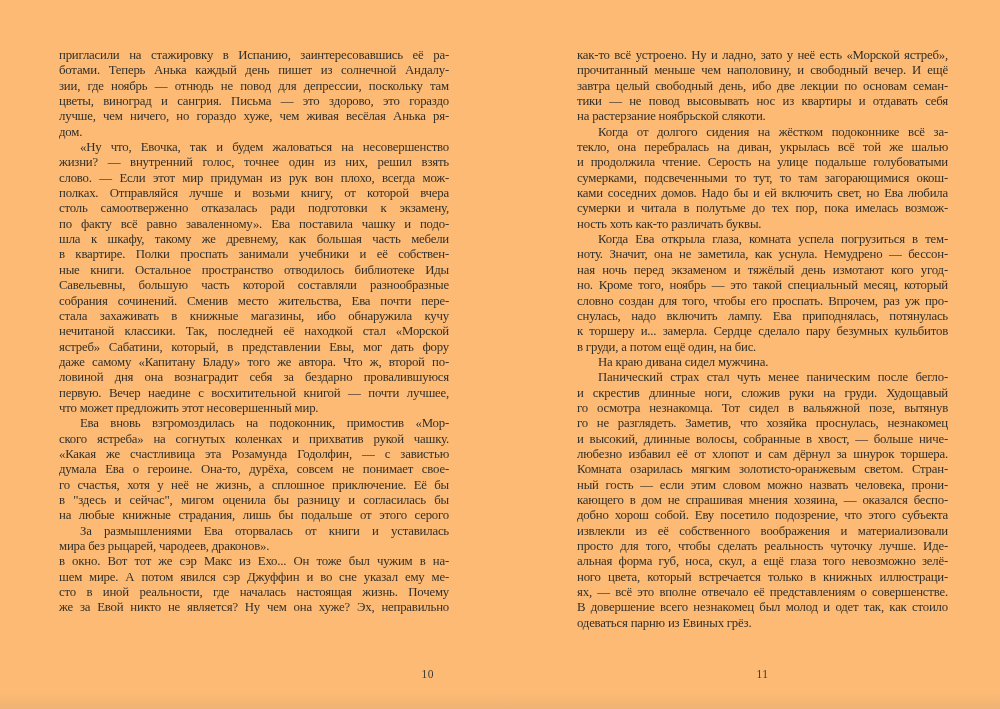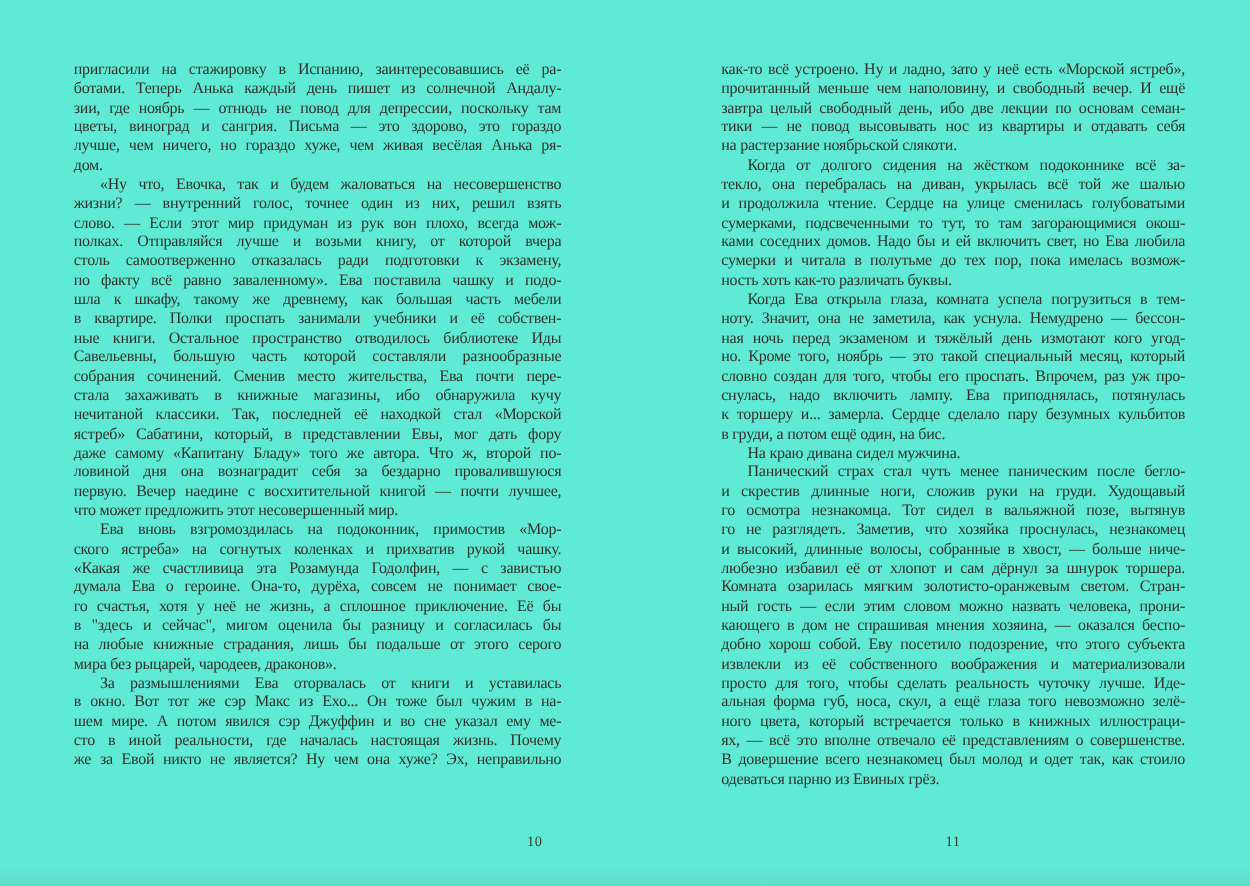--- a/index.html
+++ b/index.html
@@ -10,21 +10,21 @@
   body {
     width: 1000px;
     height: 709px;
     overflow: hidden;
     font-family: "Liberation Serif", "DejaVu Serif", serif;
   }
   .spread {
     position: relative;
     width: 1000px;
     height: 709px;
-    background: #5eead4;
+    background: #fdba74;
   }
   
   .spread::after {
     content: "";
     position: absolute;
     left: 0; right: 0; bottom: 0;
     height: 16px;
     background: linear-gradient(to bottom, rgba(120,115,108,0), rgba(120,115,108,0.10));
     pointer-events: none;
   }
@@ -92,40 +92,40 @@
         <div class="line">ловиной дня она вознаградит себя за бездарно провалившуюся</div>
         <div class="line">первую. Вечер наедине с восхитительной книгой — почти лучшее,</div>
         <div class="line para-end">что может предложить этот несовершенный мир.</div>
         <div class="line indent">Ева вновь взгромоздилась на подоконник, примостив «Мор-</div>
         <div class="line">ского ястреба» на согнутых коленках и прихватив рукой чашку.</div>
         <div class="line">«Какая же счастливица эта Розамунда Годолфин, — с завистью</div>
         <div class="line">думала Ева о героине. Она-то, дурёха, совсем не понимает свое-</div>
         <div class="line">го счастья, хотя у неё не жизнь, а сплошное приключение. Её бы</div>
         <div class="line">в "здесь и сейчас", мигом оценила бы разницу и согласилась бы</div>
         <div class="line">на любые книжные страдания, лишь бы подальше от этого серого</div>
+        <div class="line indent">За размышлениями Ева оторвалась от книги и уставилась</div>
         <div class="line para-end">мира без рыцарей, чародеев, драконов».</div>
-        <div class="line indent">За размышлениями Ева оторвалась от книги и уставилась</div>
         <div class="line">в окно. Вот тот же сэр Макс из Ехо... Он тоже был чужим в на-</div>
         <div class="line">шем мире. А потом явился сэр Джуффин и во сне указал ему ме-</div>
         <div class="line">сто в иной реальности, где началась настоящая жизнь. Почему</div>
         <div class="line">же за Евой никто не является? Ну чем она хуже? Эх, неправильно</div>
       </div>
     <div class="page-number">10</div>
   </section>
 
   <section class="page page-right">
     <div class="text-column">
         <div class="line">как-то всё устроено. Ну и ладно, зато у неё есть «Морской ястреб»,</div>
         <div class="line">прочитанный меньше чем наполовину, и свободный вечер. И ещё</div>
         <div class="line">завтра целый свободный день, ибо две лекции по основам семан-</div>
         <div class="line">тики — не повод высовывать нос из квартиры и отдавать себя</div>
         <div class="line para-end">на растерзание ноябрьской слякоти.</div>
         <div class="line indent">Когда от долгого сидения на жёстком подоконнике всё за-</div>
         <div class="line">текло, она перебралась на диван, укрылась всё той же шалью</div>
-        <div class="line">и продолжила чтение. Сердце на улице сменилась голубоватыми</div>
+        <div class="line">и продолжила чтение. Серость на улице подальше голубоватыми</div>
         <div class="line">сумерками, подсвеченными то тут, то там загорающимися окош-</div>
         <div class="line">ками соседних домов. Надо бы и ей включить свет, но Ева любила</div>
         <div class="line">сумерки и читала в полутьме до тех пор, пока имелась возмож-</div>
         <div class="line para-end">ность хоть как-то различать буквы.</div>
         <div class="line indent">Когда Ева открыла глаза, комната успела погрузиться в тем-</div>
         <div class="line">ноту. Значит, она не заметила, как уснула. Немудрено — бессон-</div>
         <div class="line">ная ночь перед экзаменом и тяжёлый день измотают кого угод-</div>
         <div class="line">но. Кроме того, ноябрь — это такой специальный месяц, который</div>
         <div class="line">словно создан для того, чтобы его проспать. Впрочем, раз уж про-</div>
         <div class="line">снулась, надо включить лампу. Ева приподнялась, потянулась</div>

